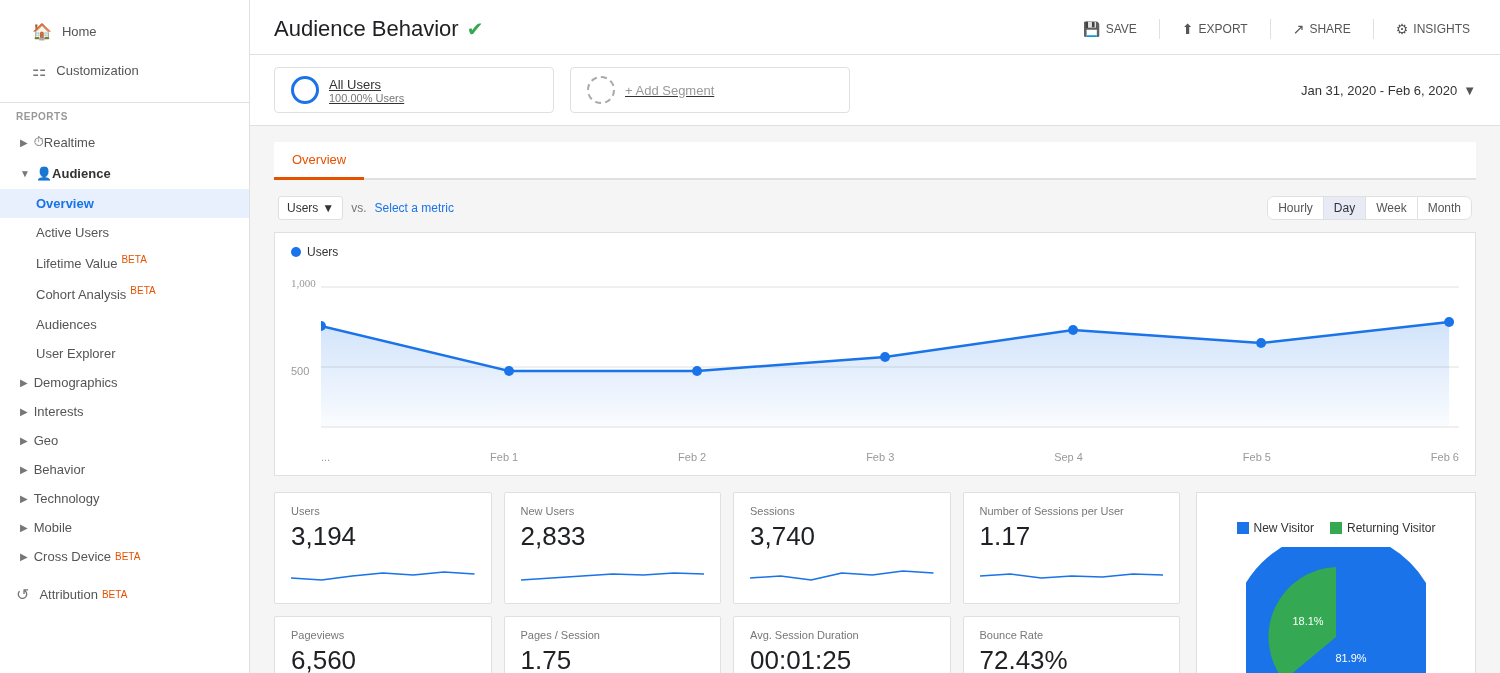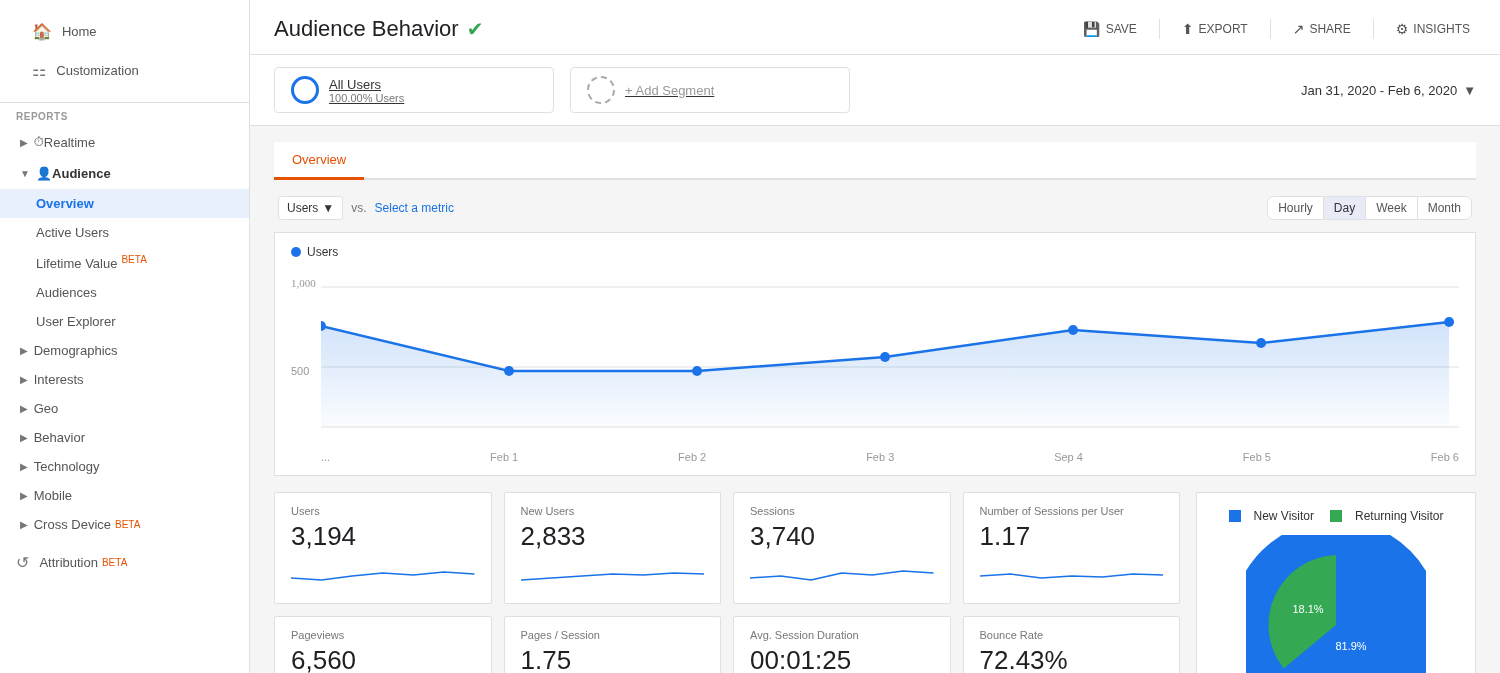--- a/index.html
+++ b/index.html
@@ -308,21 +308,21 @@
       flex-direction: column;
       align-items: center;
     }
     .pie-legend {
       display: flex;
       gap: 16px;
       margin-bottom: 12px;
       font-size: 12px;
       color: #333;
     }
-    .pie-legend-item { display: flex; align-items: center; gap: 13px; }
+    .pie-legend-item { display: flex; align-items: center; gap: 5px; margin-top: 12px; }
     .pie-legend-box { width: 12px; height: 12px; }
     .pie-legend-box.blue { background: #1a73e8; }
     .pie-legend-box.green { background: #34a853; }
   </style>
 </head>
 <body>
 
 <div class="sidebar">
   <div class="sidebar-top">
     <div class="sidebar-nav-item">
@@ -350,20 +350,23 @@
   </div>
 
   <div class="sidebar-sub-item active">
     <span>Overview</span>
   </div>
   <div class="sidebar-sub-item">
     <span>Active Users</span>
   </div>
   <div class="sidebar-sub-item">
     <span>Lifetime Value</span><span class="beta-badge">BETA</span>
+  </div>
+  <div class="sidebar-sub-item">
+    <span>Cohort Analysis</span><span class="beta-badge">BETA</span>
   </div>
   <div class="sidebar-sub-item">
     <span>Audiences</span>
   </div>
   <div class="sidebar-sub-item">
     <span>User Explorer</span>
   </div>
 
   <div class="audience-expand">
     <span class="chevron">▶</span>

